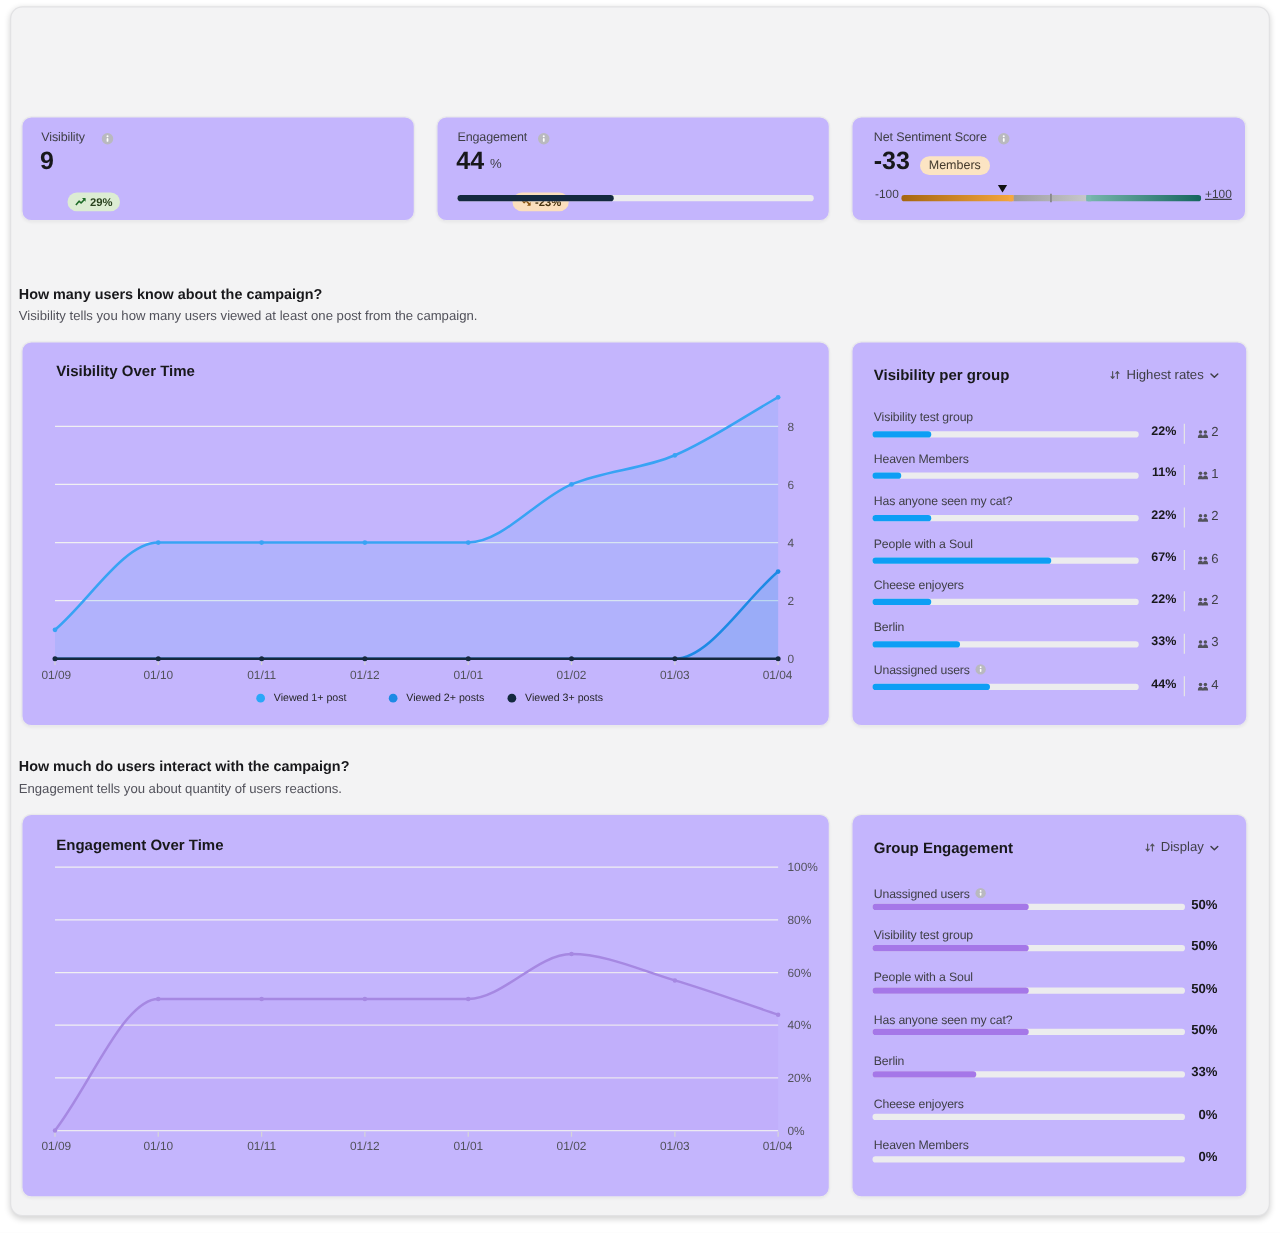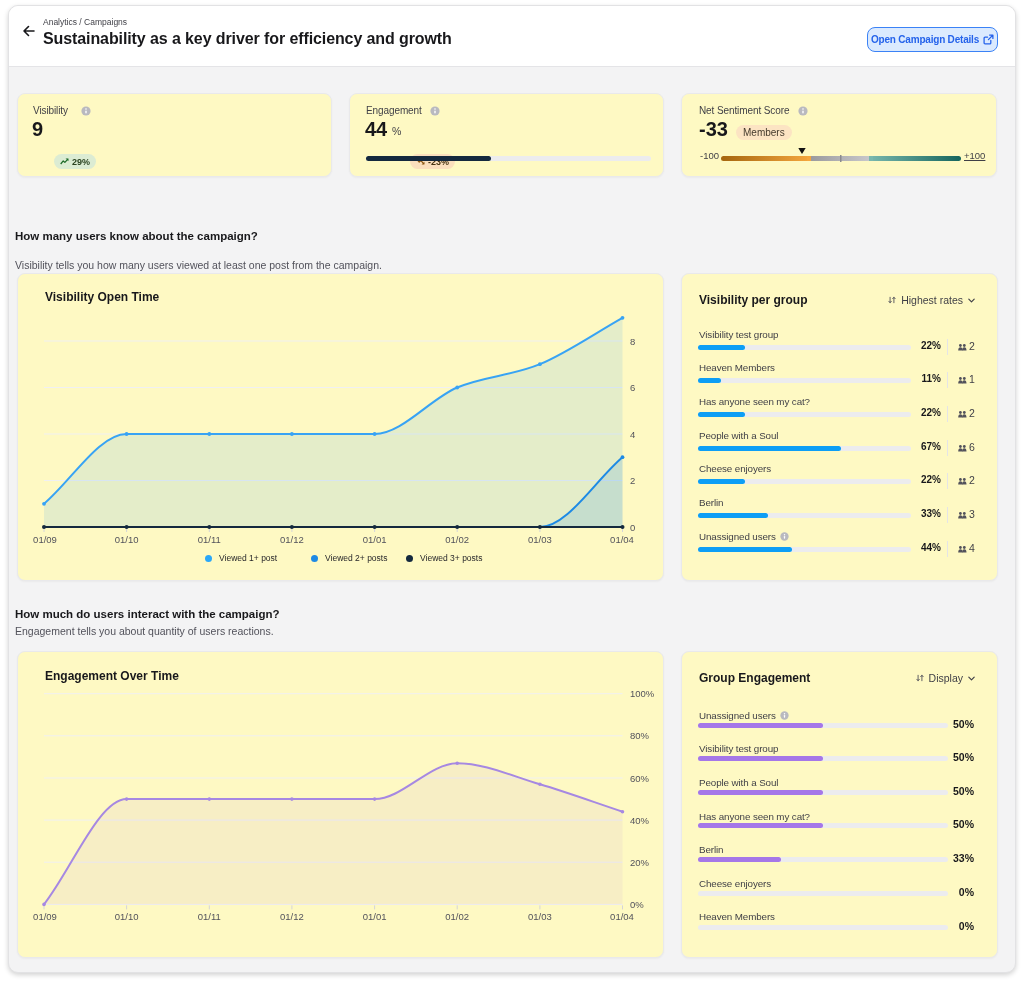--- a/index.html
+++ b/index.html
@@ -4,21 +4,21 @@
 <style>
 * { margin:0; padding:0; box-sizing:border-box; }
 html,body { width:1024px; height:986px; background:#fff; font-family:"Liberation Sans",sans-serif; }
 .page { position:relative; width:1024px; height:986px; background:#fff; overflow:hidden; }
 .frame { position:absolute; left:8px; top:5px; width:1008px; height:968px; background:#f3f3f4; border:1px solid #e2e2e4; border-radius:10px; box-shadow:0 2px 5px rgba(0,0,0,0.18); overflow:hidden; }
 .hdr { position:absolute; left:0; top:0; width:100%; height:61px; background:#fff; border-bottom:1px solid #e4e4e7; }
 .back { position:absolute; left:12px; top:17px; width:16px; height:16px; }
 .crumb { position:absolute; left:34px; top:11px; font-size:8.5px; color:#3f3f46; }
 .h-title { position:absolute; left:34px; top:24px; font-size:16px; font-weight:bold; color:#18181b; letter-spacing:-0.1px; }
 .open-btn { position:absolute; left:858px; top:21px; width:131px; height:25px; background:#dbeafe; border:1.5px solid #3b82f6; border-radius:8px; font-size:10px; font-weight:bold; color:#2563eb; display:flex; align-items:center; justify-content:center; gap:4px; white-space:nowrap; letter-spacing:-0.2px; }
-.card { position:absolute; background:#fef9c3; border:1px solid #e9e9eb; border-radius:8px; box-shadow:0 1px 2px rgba(0,0,0,0.04); }
+.card { position:absolute; background:#c4b5fd; border:1px solid #e9e9eb; border-radius:8px; box-shadow:0 1px 2px rgba(0,0,0,0.04); }
 .lbl { font-size:10px; color:#3f3f46; letter-spacing:-0.1px; }
 .big { font-size:20px; font-weight:bold; color:#18181b; }
 .pill { display:inline-flex; align-items:center; gap:3px; border-radius:999px; font-size:9px; font-weight:bold; padding:0 6px; height:15px;margin-top:28px; }
 .pill.green { background:#dcecd3; color:#2a421f; }
 .pill.orange { background:#fbdfbd; color:#46320f; }
 .sec-h { position:absolute; font-size:11.5px; font-weight:bold; color:#18181b; }
 .sec-s { position:absolute; font-size:10.5px; color:#52525b; }
 .c-title { position:absolute; font-size:12px; font-weight:bold; color:#18181b; }
 .ctrl { position:absolute; font-size:10.5px; color:#3f3f46; display:flex; align-items:center; gap:4px; }
 .g-lbl { position:absolute; font-size:9.8px; color:#3f3f46; letter-spacing:-0.1px; white-space:nowrap; }
@@ -32,33 +32,20 @@
 .axis { position:absolute; font-size:9.5px; color:#52525b; }
 .legend { position:absolute; display:flex; align-items:center; gap:7px; font-size:8.5px; color:#27272a; white-space:nowrap; }
 .dot { width:7px; height:7px; border-radius:50%; display:inline-block; }
 svg text { font-family:"Liberation Sans",sans-serif; }
 </style>
 </head>
 <body>
 <div class="page">
 <div class="frame">
 
-  <div class="hdr">
-    <svg class="back" viewBox="0 0 16 16" fill="none" stroke="#18181b" stroke-width="1.6" stroke-linecap="round" stroke-linejoin="round">
-          <path d="M13 8H3M7.5 3.5 3 8l4.5 4.5"></path>
-        </svg>
-    <div class="crumb">Analytics / Campaigns</div>
-    <div class="h-title">Sustainability as a key driver for efficiency and growth</div>
-    <div class="open-btn">Open Campaign Details
-      <svg width="11" height="11" viewBox="0 0 12 12" fill="none" stroke="#2563eb" stroke-width="1.4" stroke-linecap="round" stroke-linejoin="round">
-            <path d="M8.5 7v2.8a1 1 0 0 1-1 1H2.2a1 1 0 0 1-1-1V4.5a1 1 0 0 1 1-1H5"></path>
-            <path d="M7.2 1.2h3.6v3.6M10.6 1.4 5.9 6.1"></path>
-          </svg>
-    </div>
-  </div>
 
   <div class="card" style="left:8px; top:87px; width:315px; height:84px;">
     <div class="lbl" style="position:absolute; left:15px; top:11px;">Visibility</div>
     <svg style="position:absolute; left:63px; top:12px;" width="10" height="10" viewBox="0 0 10 10">
           <circle cx="5" cy="5" r="4.6" fill="#b9b9bf"></circle>
           <circle cx="5" cy="3" r="0.8" fill="#fff"></circle>
           <rect x="4.3" y="4.4" width="1.4" height="3" rx="0.7" fill="#fff"></rect>
         </svg>
     <div class="big" style="position:absolute; left:14px; top:24px;">9</div>
     <div class="pill green" style="position:absolute; left:36px; top:32px;">
@@ -116,23 +103,23 @@
       <rect x="86" y="10" width="4" height="5" fill="#f5a73e"></rect>
       <rect x="90" y="10" width="58" height="5" fill="url(#ggr)"></rect>
       <rect x="119" y="9" width="1.5" height="7" fill="#8a8a8e"></rect>
       <rect x="148" y="10" width="92" height="5" rx="2.5" fill="url(#gte)"></rect>
       <rect x="148" y="10" width="4" height="5" fill="#79b8ae"></rect>
       <path d="M77.3 2 84.7 2 81 8 Z" fill="#111"></path>
     </svg>
   </div>
 
   <div class="sec-h" style="left:6px; top:224px;text-align:right;">How many users know about the campaign?</div>
-  <div class="sec-s" style="left:6px; top:253px;">Visibility tells you how many users viewed at least one post from the campaign.</div>
+  <div class="sec-s" style="left:6px; top:241px;">Visibility tells you how many users viewed at least one post from the campaign.</div>
   <div class="card" style="left:8px; top:267px; width:647px; height:308px;">
-    <div class="c-title" style="left:27px; top:16px;">Visibility Open Time</div>
+    <div class="c-title" style="left:27px; top:16px;">Visibility Over Time</div>
     <svg style="position:absolute; left:0; top:0;" width="647" height="308" viewBox="0 0 647 308">
       <g stroke="#f0f0f2" stroke-width="1">
         <line x1="26" y1="67" x2="604.5" y2="67"></line>
         <line x1="26" y1="113.5" x2="604.5" y2="113.5"></line>
         <line x1="26" y1="160" x2="604.5" y2="160"></line>
         <line x1="26" y1="206.5" x2="604.5" y2="206.5"></line>
       </g>
       <path d="M26.0,229.8C53.5,206.5,81.1,160.0,108.6,160.0C136.2,160.0,163.7,160.0,191.3,160.0C218.8,160.0,246.4,160.0,273.9,160.0C301.5,160.0,329.0,160.0,356.6,160.0C384.1,160.0,411.7,125.1,439.2,113.5C466.8,101.9,494.3,101.9,521.9,90.2C549.4,78.6,577.0,59.2,604.5,43.8L604.5,253.0L26.0,253.0Z" fill="#2a9df4" fill-opacity="0.12"></path>
       <path d="M26.0,253.0C53.5,253.0,81.1,253.0,108.6,253.0C136.2,253.0,163.7,253.0,191.3,253.0C218.8,253.0,246.4,253.0,273.9,253.0C301.5,253.0,329.0,253.0,356.6,253.0C384.1,253.0,411.7,253.0,439.2,253.0C466.8,253.0,494.3,253.0,521.9,253.0C549.4,253.0,577.0,206.5,604.5,183.2L604.5,253.0Z" fill="#1d8ae5" fill-opacity="0.15"></path>
       <path d="M26.0,229.8C53.5,206.5,81.1,160.0,108.6,160.0C136.2,160.0,163.7,160.0,191.3,160.0C218.8,160.0,246.4,160.0,273.9,160.0C301.5,160.0,329.0,160.0,356.6,160.0C384.1,160.0,411.7,125.1,439.2,113.5C466.8,101.9,494.3,101.9,521.9,90.2C549.4,78.6,577.0,59.2,604.5,43.8" fill="none" stroke="#38a3f4" stroke-width="2"></path>

